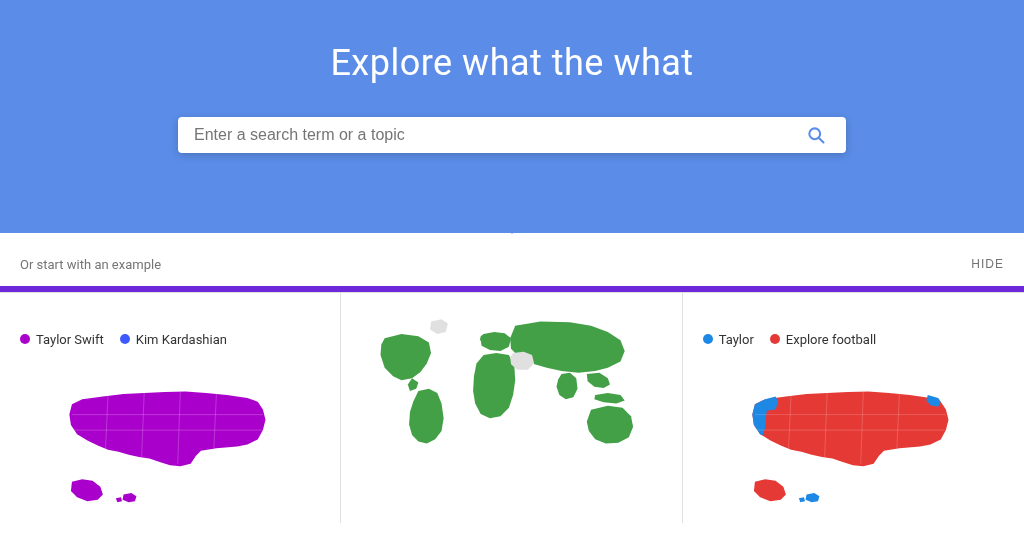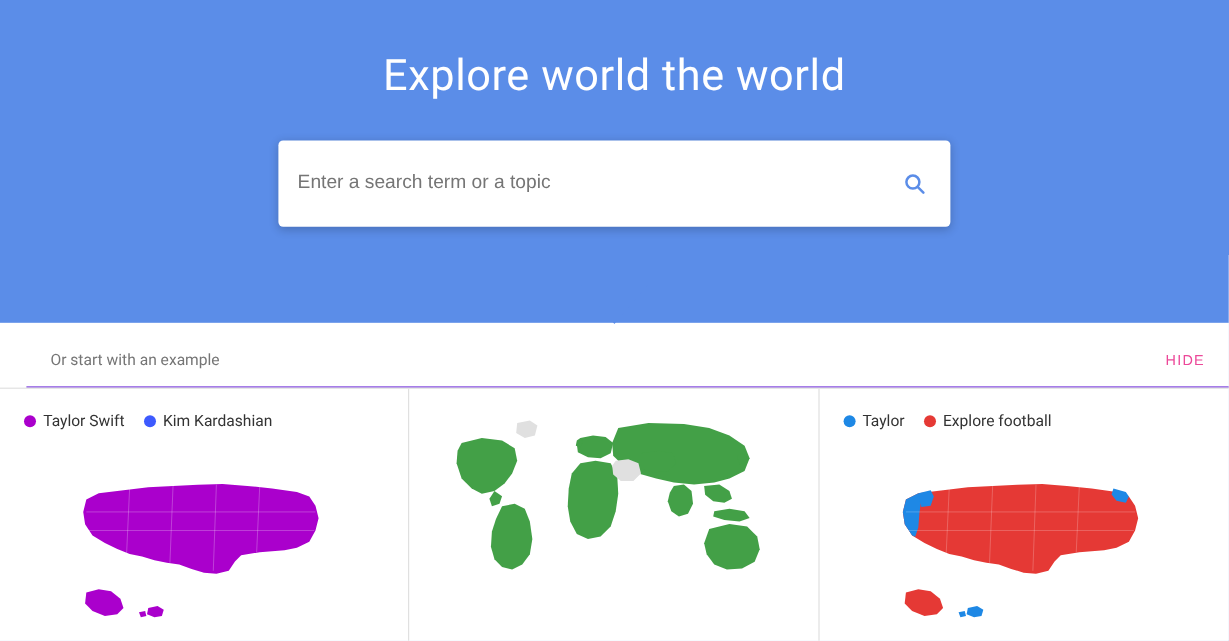--- a/index.html
+++ b/index.html
@@ -32,22 +32,22 @@
       display: flex;
       justify-content: center;
       align-items: center;
     }
 
     .search-bar {
       background: #fff;
       border-radius: 4px;
       display: flex;
       align-items: center;
-      width: 560px;
-      padding: 22px 16px;
+      width: 668px;
+      padding: 4px 16px;
       box-shadow: 0 2px 8px rgba(0,0,0,0.2);
     }
 
     .search-input {
       flex: 1;
       border: none;
       outline: none;
       font-size: 16px;
       color: #aaa;
       background: transparent;
@@ -80,31 +80,30 @@
     .examples-section {
       background: #fff;
       padding-top: 10px;
     }
 
     .examples-header {
       display: flex;
       justify-content: space-between;
       align-items: center;
       padding: 14px 20px;
-      border-bottom: 1px solid #6d28d9;
-      margin-left: 22px;
+      border-bottom: 6px solid #6d28d9;
     }
 
     .examples-label {
       color: #757575;
       font-size: 13px;
     }
 
     .hide-btn {
-      color: #ec4899;
+      color: #737373;
       font-size: 12px;
       font-weight: 500;
       letter-spacing: 1px;
       cursor: pointer;
       background: none;
       border: none;
     }
 
     
     .cards-grid {
@@ -132,20 +131,21 @@
       margin-bottom: 16px;
       flex-wrap: wrap;
     }
 
     .legend-item {
       display: flex;
       align-items: center;
       gap: 6px;
       font-size: 13px;
       color: #333;
+      margin-top: 19px;
     }
 
     .legend-dot {
       width: 10px;
       height: 10px;
       border-radius: 50%;
       flex-shrink: 0;
     }
 
     .card-map {
@@ -153,21 +153,21 @@
       justify-content: center;
       align-items: center;
       height: 160px;
     }
   </style>
 </head>
 <body>
 
 <div class="hero">
   <h1 class="hero-title">
-    <span>Explore world the world</span><br>
+    <span>Explore what the what</span><br>
   </h1>
   <div class="search-bar-wrapper">
     <div class="search-bar">
       <input class="search-input" type="text" placeholder="Enter a search term or a topic" style="">
       <button class="search-icon-btn">
         <svg width="20" height="20" viewBox="0 0 24 24" fill="none">
           <circle cx="10.5" cy="10.5" r="6.5" stroke="#5b8de8" stroke-width="2.5"></circle>
           <line x1="15.5" y1="15.5" x2="21" y2="21" stroke="#5b8de8" stroke-width="2.5" stroke-linecap="round"></line>
         </svg>
       </button>

